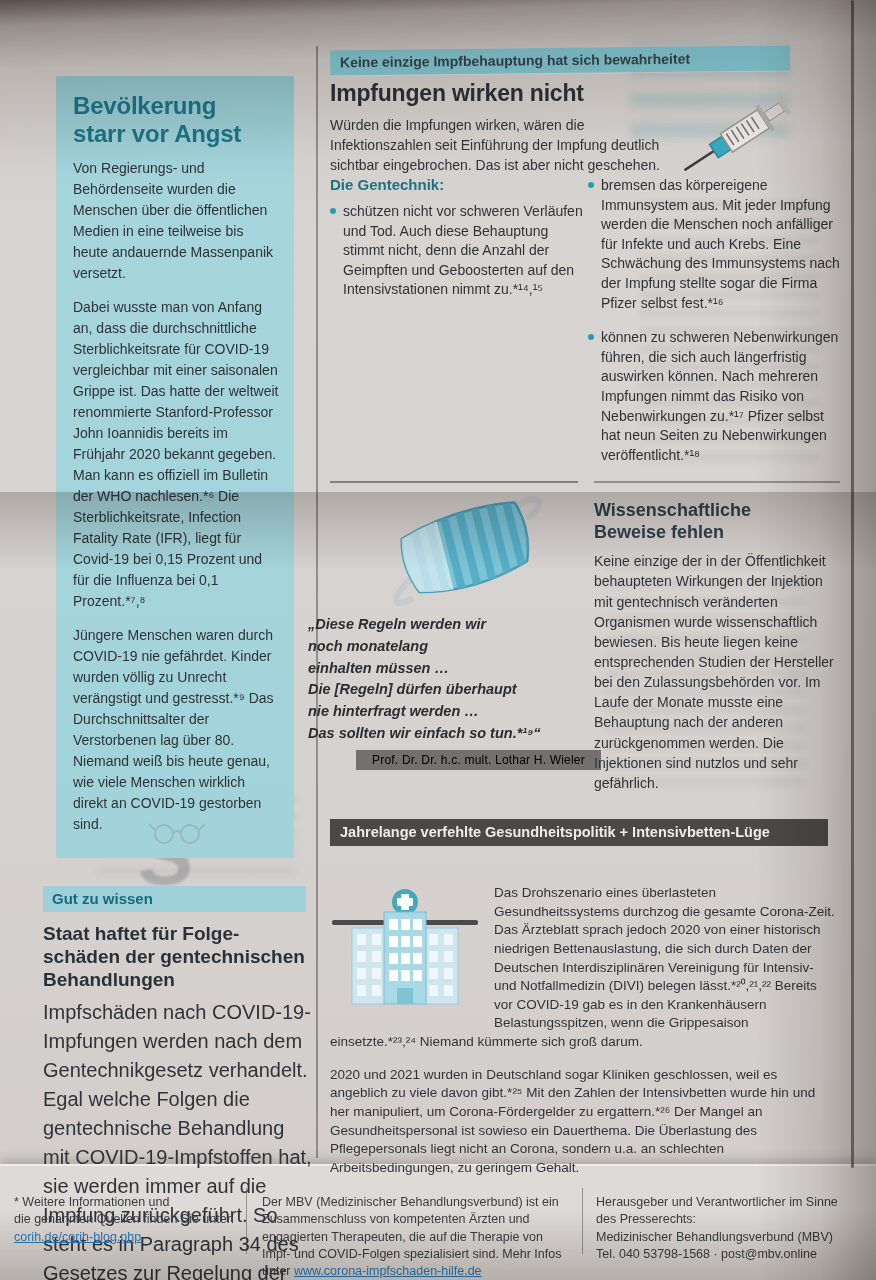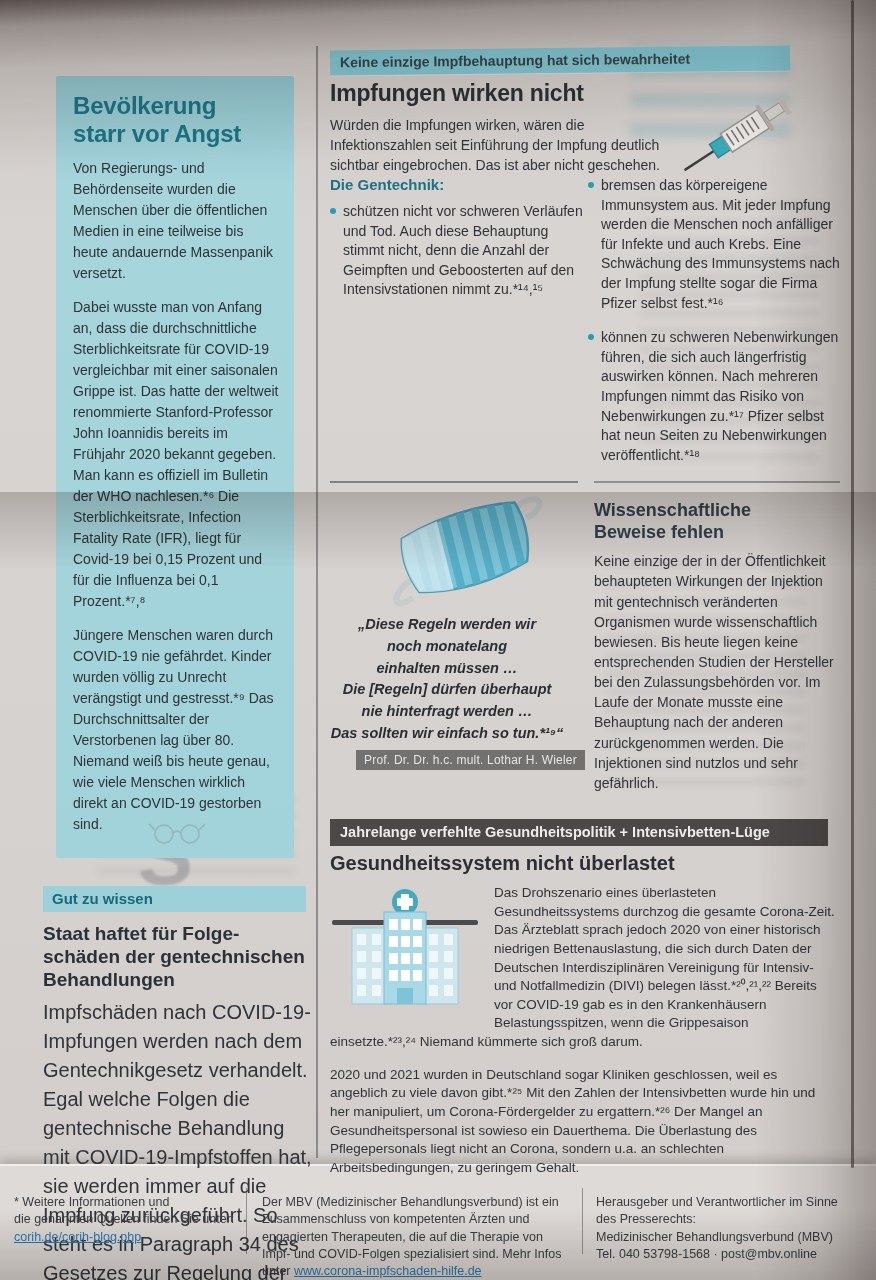--- a/index.html
+++ b/index.html
@@ -53,24 +53,24 @@
   .syringe{left:668px;top:86px;}
   .list-label{left:330px;top:176px;font-size:15px;font-weight:bold;color:#1d7183;}
   .bullets{top:202px;width:255px;}
   .bl{left:330px;}
   .br{left:588px;top:176px;}
   .bi{position:relative;padding-left:13px;margin:0 0 15px 0;font-size:14px;line-height:1.4;color:#2f3338;}
   .dot{position:absolute;left:0;top:6px;width:6px;height:6px;border-radius:50%;background:#2b9cae;}
   .mid-rule{left:330px;top:481px;width:248px;height:2px;background:rgba(60,60,64,.55);}
   .mid-rule2{left:594px;top:481px;width:246px;height:2px;background:rgba(60,60,64,.45);}
   .mask{left:360px;top:486px;}
-  .quote{left:320px;top:614px;width:254px;text-align:center;font-size:14.5px;font-weight:bold;
+  .quote{left:308px;top:614px;width:254px;font-size:14.5px;font-weight:bold;
     font-style:italic;line-height:1.5;color:#2a2e33;}
-  .attrib{left:356px;top:750px;background:#737170;color:#e5e5e5;font-size:12px;
-    padding:3px 8px;letter-spacing:.2px;}
+  .attrib{left:356px;top:750px;background:#737170;color:#000000;font-size:12px;
+    padding:3px 16px;letter-spacing:.2px;}
   .science{left:594px;top:500px;width:240px;}
   .science h3{margin:0 0 8px 0;font-size:18px;line-height:1.2;color:#31404a;}
   .science p{margin:0;font-size:14px;line-height:1.44;color:#30343a;}
   .policy-banner{left:330px;top:819px;width:498px;height:27px;background:#4b4847;color:#efedeb;
     font-size:14.5px;font-weight:bold;line-height:27px;padding-left:10px;box-sizing:border-box;}
   .policy-headline{left:330px;top:852px;font-size:20px;font-weight:bold;color:#2b2f35;}
   .policy-body{left:330px;top:884px;width:508px;font-size:13.5px;line-height:1.38;color:#30343a;}
   .policy-body .hospital{float:left;margin:2px 14px 6px 0;}
   .policy-body p{margin:0;}
   .policy-body .p2{clear:left;margin-top:14px;}
@@ -184,21 +184,20 @@
 Das sollten wir einfach so tun.*¹⁹“</div>
   <div class="z attrib">Prof. Dr. Dr. h.c. mult. Lothar H. Wieler</div>
 
   <div class="z science">
     <h3 class="ml">Wissenschaftliche
 Beweise fehlen</h3>
     <p>Keine einzige der in der Öffentlichkeit behaupteten Wirkungen der Injektion mit gentechnisch veränderten Organismen wurde wissenschaftlich bewiesen. Bis heute liegen keine entsprechenden Studien der Hersteller bei den Zulassungsbehörden vor. Im Laufe der Monate musste eine Behauptung nach der anderen zurückgenommen werden. Die Injektionen sind nutzlos und sehr gefährlich.</p>
   </div>
 
   <div class="z policy-banner">Jahrelange verfehlte Gesundheitspolitik + Intensivbetten-Lüge</div>
-  <div class="z policy-headline">Gesundheitssystem nicht überlastet</div>
 
   <div class="z policy-body">
     <span class="hospital">
       <svg width="150" height="124" viewBox="0 0 150 124">
         <circle cx="75" cy="16" r="13" fill="#45a8bc"></circle>
         <rect x="71" y="8" width="8" height="16" fill="#ffffff" rx="1"></rect>
         <rect x="67" y="12" width="16" height="8" fill="#ffffff" rx="1"></rect>
         <rect x="2" y="34" width="60" height="5" fill="#4b4b4d" rx="2"></rect>
         <rect x="88" y="34" width="60" height="5" fill="#4b4b4d" rx="2"></rect>
         <rect x="22" y="42" width="34" height="76" fill="#cfe6ee" stroke="#9ccadb"></rect>

